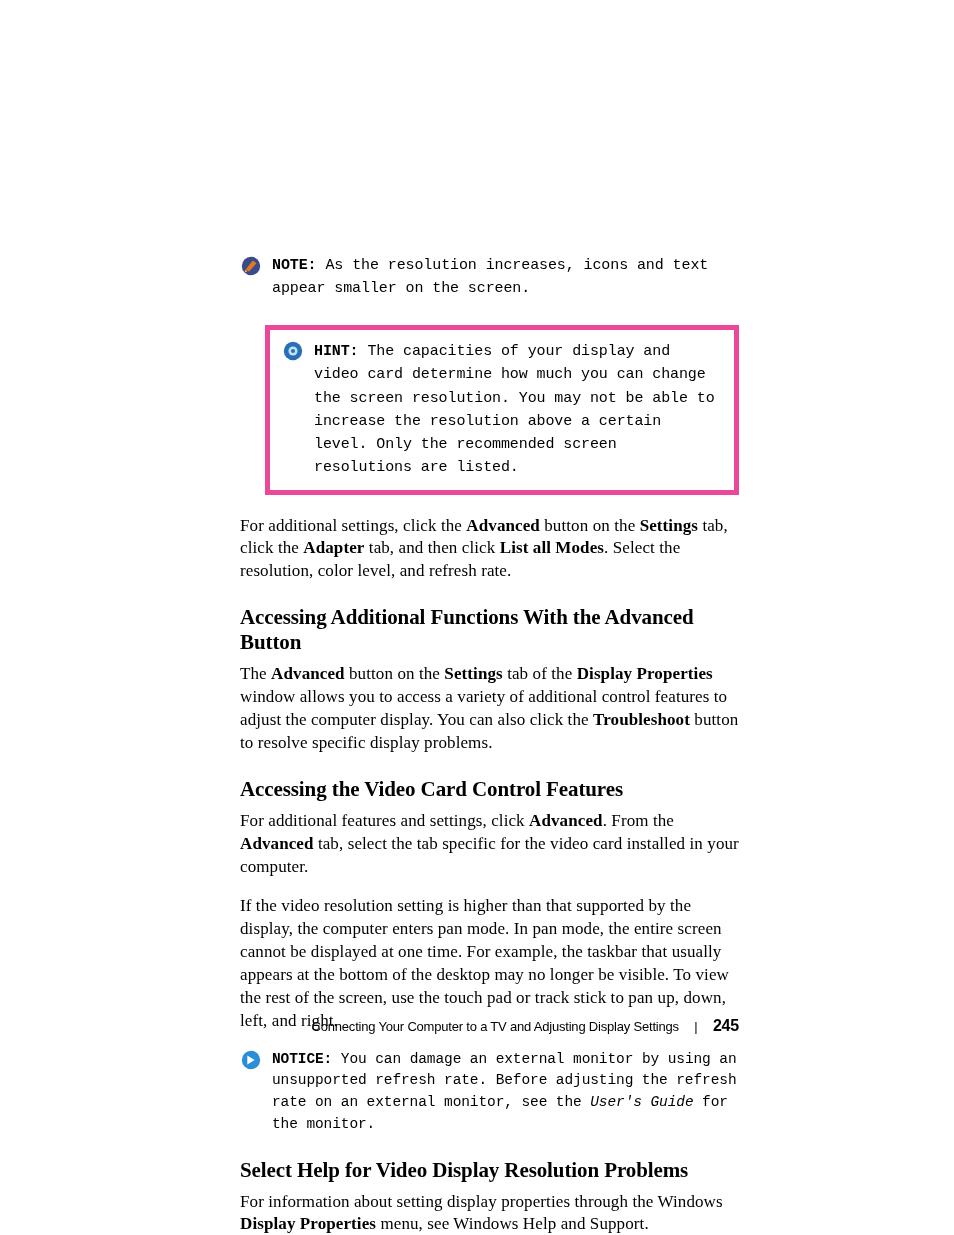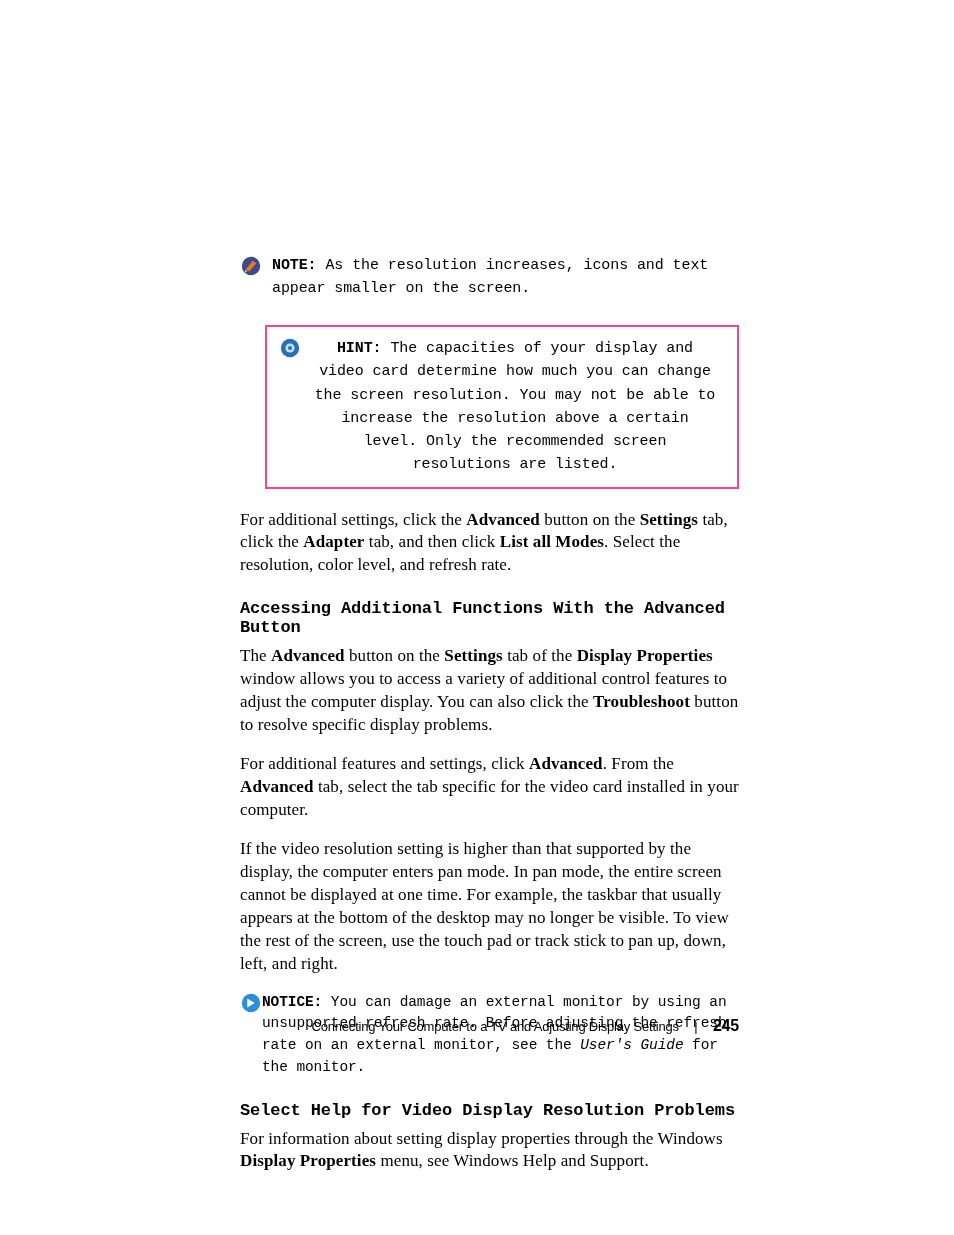--- a/index.html
+++ b/index.html
@@ -25,50 +25,50 @@
     font-size: 15px;
     line-height: 1.5;
     letter-spacing: -0.1px;
   }
   .note-icon, .hint-icon, .notice-icon {
     flex: 0 0 22px;
     width: 22px;
     height: 22px;
   }
   .hint-box {
-    border: 2px solid #ec4899;
+    border: 5px solid #ec4899;
     padding: 10px 18px 10px 12px;
     margin-left: 25px;
     margin-bottom: 20px;
-    text-align: center;
   }
   .hint-inner {
     display: flex;
     align-items: flex-start;
     gap: 10px;
     font-size: 15px;
     line-height: 1.55;
     letter-spacing: -0.1px;
   }
   .body-p {
     font-size: 17px;
     line-height: 1.35;
     margin: 0 0 16px 0;
     letter-spacing: 0.1px;
   }
   .h3 {
-    font-family: Liberation Mono, monospace;
+    font-family: Liberation Serif, serif;
     font-weight: bold;
-    font-size: 17px;
+    font-size: 21px;
     margin: 22px 0 8px 0;
     letter-spacing: -0.1px;
   }
   .notice-row {
     display: flex;
     align-items: flex-start;
+    gap: 10px;
     margin: 4px 0 8px 0;
     font-size: 14.5px;
     line-height: 1.5;
     letter-spacing: -0.1px;
   }
   .footer {
     position: absolute;
     bottom: 200px;
     right: 215px;
     font-family: 'Helvetica Neue', Arial, sans-serif;
@@ -119,20 +119,21 @@
   <p class="body-p">
     <span>For additional settings, click the </span><b>Advanced</b><span> button on the </span><b>Settings</b><span> tab, click the </span><b>Adapter</b><span> tab, and then click </span><b>List all Modes</b><span>. Select the resolution, color level, and refresh rate.</span>
   </p>
 
   <div class="h3">Accessing Additional Functions With the Advanced Button</div>
 
   <p class="body-p">
     <span>The </span><b>Advanced</b><span> button on the </span><b>Settings</b><span> tab of the </span><b>Display Properties</b><span> window allows you to access a variety of additional control features to adjust the computer display. You can also click the </span><b>Troubleshoot</b><span> button to resolve specific display problems.</span>
   </p>
 
+  <div class="h3">Accessing the Video Card Control Features</div>
 
   <p class="body-p">
     <span>For additional features and settings, click </span><b>Advanced</b><span>. From the </span><b>Advanced</b><span> tab, select the tab specific for the video card installed in your computer.</span>
   </p>
 
   <p class="body-p">If the video resolution setting is higher than that supported by the display, the computer enters pan mode. In pan mode, the entire screen cannot be displayed at one time. For example, the taskbar that usually appears at the bottom of the desktop may no longer be visible. To view the rest of the screen, use the touch pad or track stick to pan up, down, left, and right.</p>
 
   <div class="notice-row sans">
     <span class="notice-icon">
       <svg viewBox="0 0 24 24" width="22" height="22">

